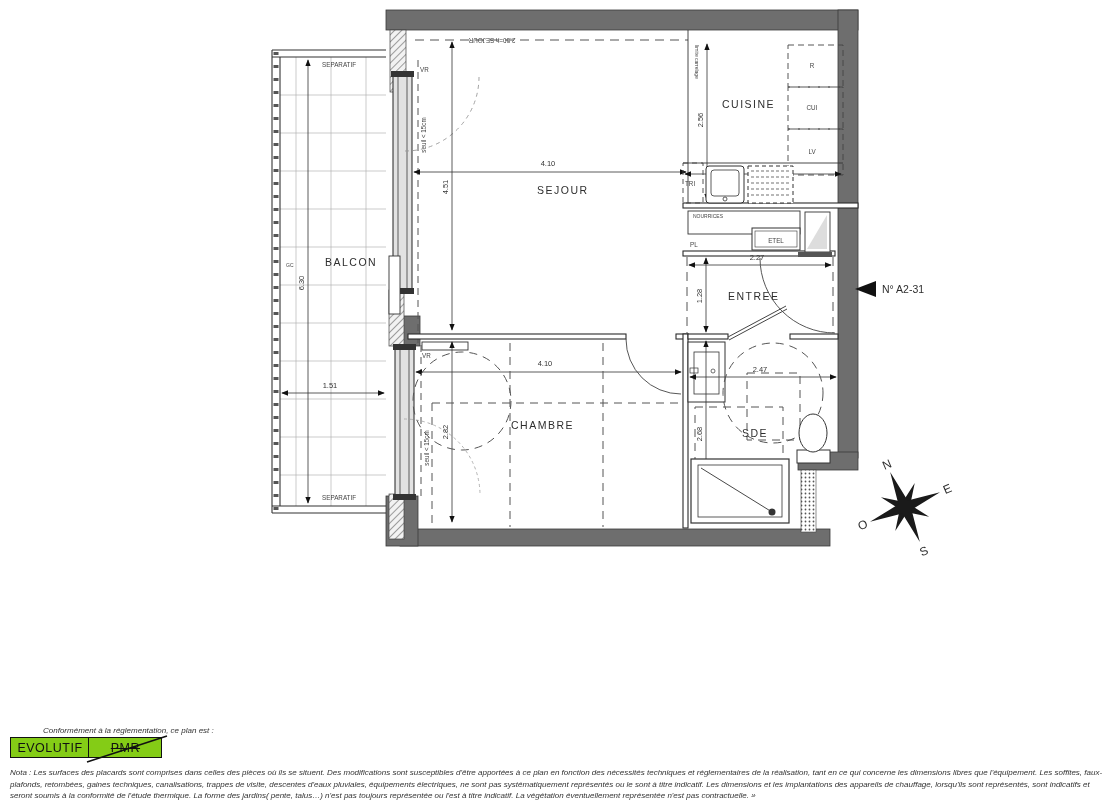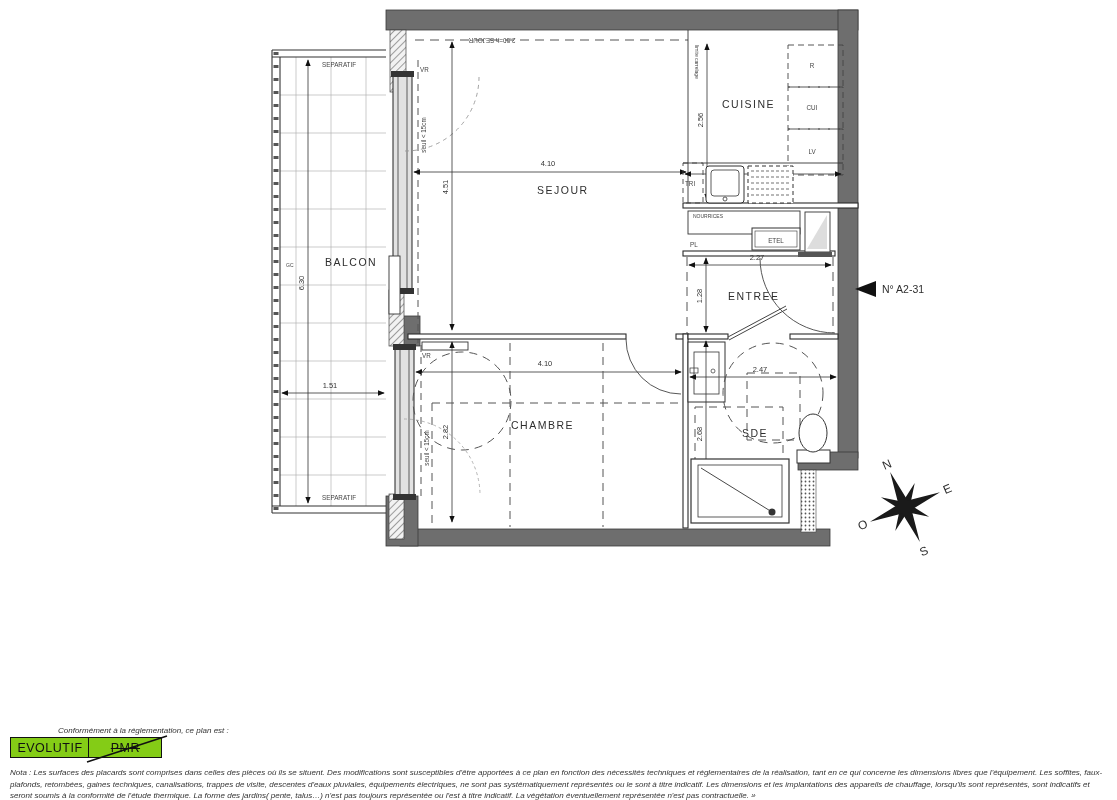--- a/index.html
+++ b/index.html
@@ -4,21 +4,21 @@
 <style>
   html,body{margin:0;padding:0;background:#fff;}
   .canvas{position:relative;width:1117px;height:800px;background:#fff;overflow:hidden;
           font-family:"Liberation Sans",sans-serif;color:#222;}
   svg text{font-family:"Liberation Sans",sans-serif;fill:#2e2e2e;}
   .room-label{font-size:10.5px;letter-spacing:1.5px;}
   .dim{font-size:7.5px;fill:#333;}
   .tiny{font-size:6.3px;fill:#444;}
   .micro{font-size:5px;fill:#444;}
   .legend{position:absolute;left:10px;top:726px;width:1100px;}
-  .legend-intro{font-size:8px;font-style:italic;color:#333;margin:0 0 2px 17px;padding-left:31px;}
+  .legend-intro{font-size:8px;font-style:italic;color:#333;margin:0 0 2px 2px;padding-left:31px;}
   .legend-boxes{display:flex;}
   .lbox{border:1.6px solid #111;height:19px;display:flex;align-items:center;justify-content:center;
         font-size:12.5px;letter-spacing:.5px;color:#111;background:#84cc16;position:relative;}
   .lbox.evolutif{width:78px;}
   .lbox.pmr{width:72px;margin-left:-1.6px;}
   .lbox.pmr .strike-label{text-decoration:line-through;}
   .pmr-cross{position:absolute;left:-4px;top:-6px;pointer-events:none;}
   .nota{font-size:8px;font-style:italic;color:#333;margin-top:9px;line-height:1.45;text-align:left;}
 </style>
 </head>

